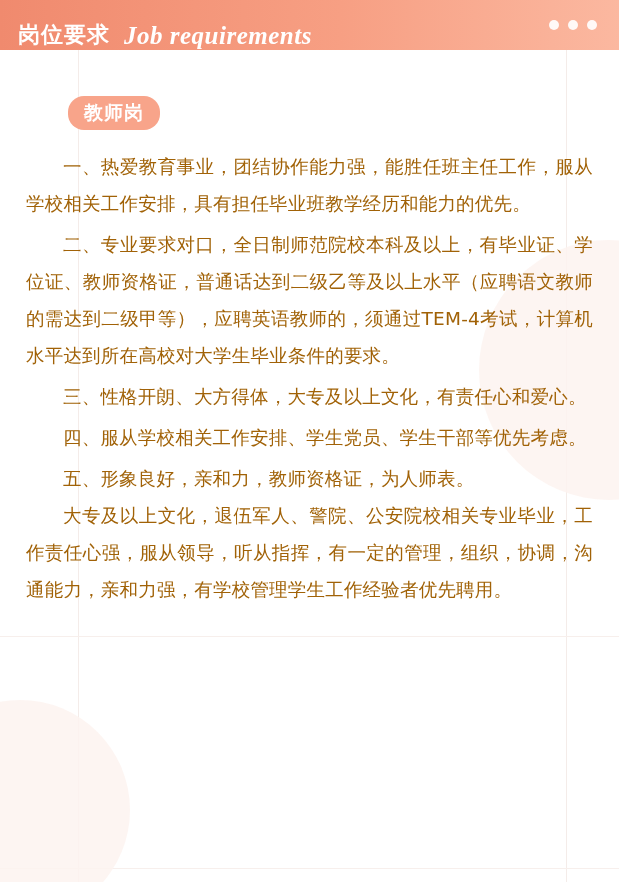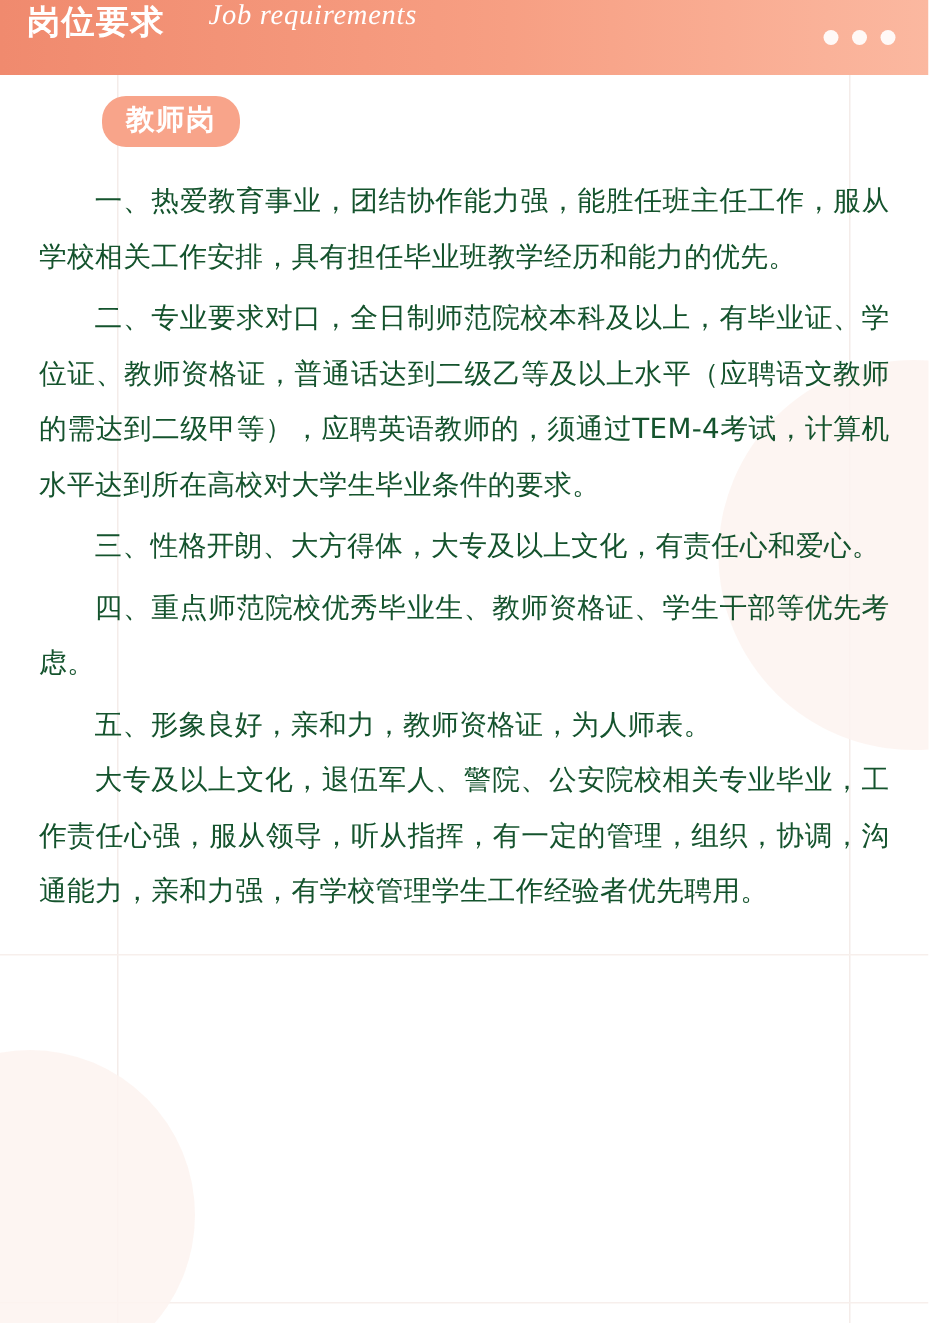--- a/index.html
+++ b/index.html
@@ -47,36 +47,35 @@
     background: #fdf3f0;
     opacity: .85;
   }
 
   
   .header {
     position: relative;
     height: 50px;
     background: linear-gradient(90deg, #f08a6e 0%, #f79f83 55%, #fbb8a0 100%);
     display: flex;
-    align-items: flex-start;
+    align-items: flex-end;
     padding: 0 18px;
     box-sizing: border-box;
-    gap: 15px;
   }
   .header-title-cn {
     color: #ffffff;
     font-size: 22px;
     font-weight: bold;
     letter-spacing: 1px;
     font-family: "DejaVu Sans", "Liberation Sans", sans-serif;
   }
   .header-title-en {
     color: #ffffff;
-    font-size: 19px;
-    font-weight: normal;
+    font-size: 25px;
+    font-weight: bold;
     font-style: italic;
     margin-left: 14px;
     font-family: "Liberation Serif", serif;
     letter-spacing: .5px;
   }
   .header-dots {
     position: absolute;
     right: 22px;
     top: 50%;
     transform: translateY(-50%);
@@ -102,28 +101,29 @@
     display: inline-block;
     background: #f8a48a;
     color: #ffffff;
     font-size: 19px;
     font-weight: bold;
     padding: 6px 16px 7px 16px;
     border-radius: 16px 16px 16px 16px;
     font-family: "DejaVu Sans", "Liberation Sans", sans-serif;
     letter-spacing: 1px;
     line-height: 1.1;
+    margin-top: 32px;
   }
   .pill-wrap-1 { margin-top: 14px; margin-left: 42px; }
   .pill-wrap-2 { margin-top: 30px; margin-left: 38px; }
 
   .para {
     font-size: 18.5px;
     line-height: 37px;
-    color: #14532d;
+    color: #a16207;
     text-align: justify;
     text-justify: inter-ideograph;
     margin: 0;
     font-family: "DejaVu Sans", "Liberation Sans", sans-serif;
     letter-spacing: .2px;
   }
   .para + .para { margin-top: 4px; }
   .para-indent { text-indent: 2em; }
   .block-1 { margin-top: 18px; }
   .block-2 { }
@@ -155,21 +155,21 @@
   <div class="content">
 
     <div class="pill-wrap-1">
       <span class="pill">教师岗</span>
     </div>
 
     <div class="block-1">
       <p class="para para-indent">一、热爱教育事业，团结协作能力强，能胜任班主任工作，服从学校相关工作安排，具有担任毕业班教学经历和能力的优先。</p>
       <p class="para para-indent">二、专业要求对口，全日制师范院校本科及以上，有毕业证、学位证、教师资格证，普通话达到二级乙等及以上水平（应聘语文教师的需达到二级甲等），应聘英语教师的，须通过TEM-4考试，计算机水平达到所在高校对大学生毕业条件的要求。</p>
       <p class="para para-indent">三、性格开朗、大方得体，大专及以上文化，有责任心和爱心。</p>
-      <p class="para para-indent">四、重点师范院校优秀毕业生、教师资格证、学生干部等优先考虑。</p>
+      <p class="para para-indent">四、服从学校相关工作安排、学生党员、学生干部等优先考虑。</p>
       <p class="para para-indent">五、形象良好，亲和力，教师资格证，为人师表。</p>
     </div>
 
 
     <div class="block-2">
       <p class="para para-indent">大专及以上文化，退伍军人、警院、公安院校相关专业毕业，工作责任心强，服从领导，听从指挥，有一定的管理，组织，协调，沟通能力，亲和力强，有学校管理学生工作经验者优先聘用。</p>
     </div>
 
   </div>
 </div>

